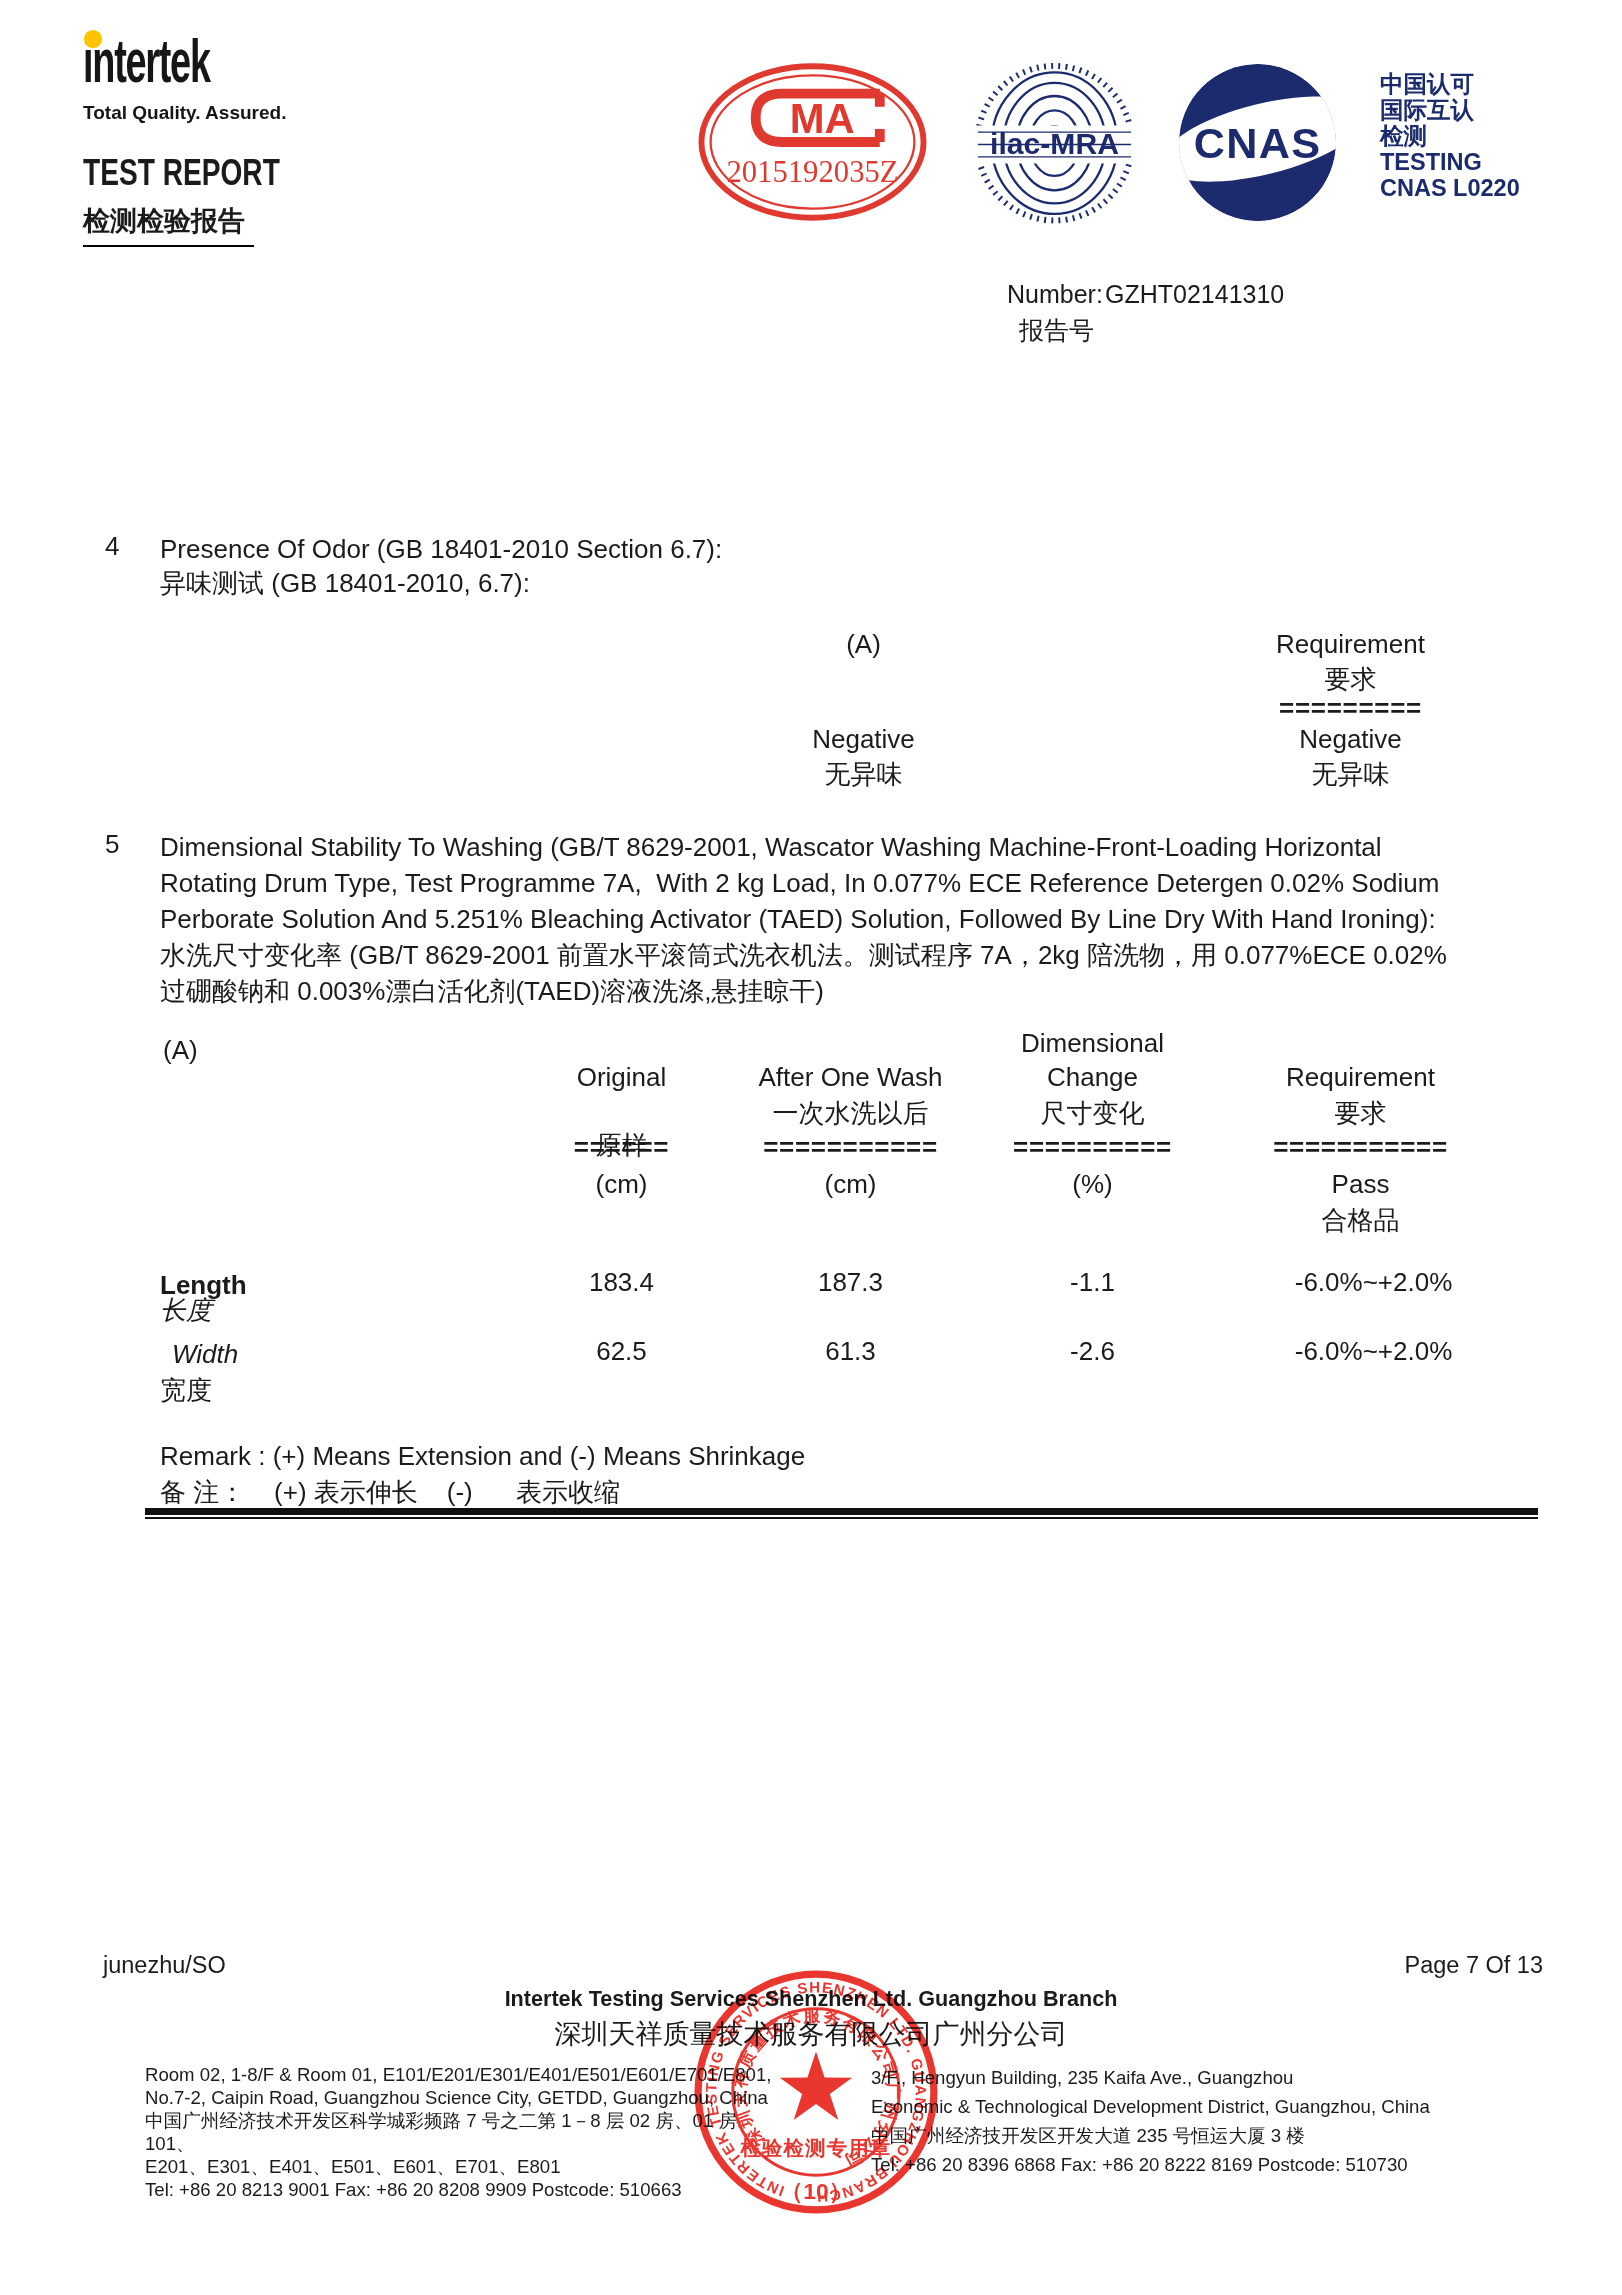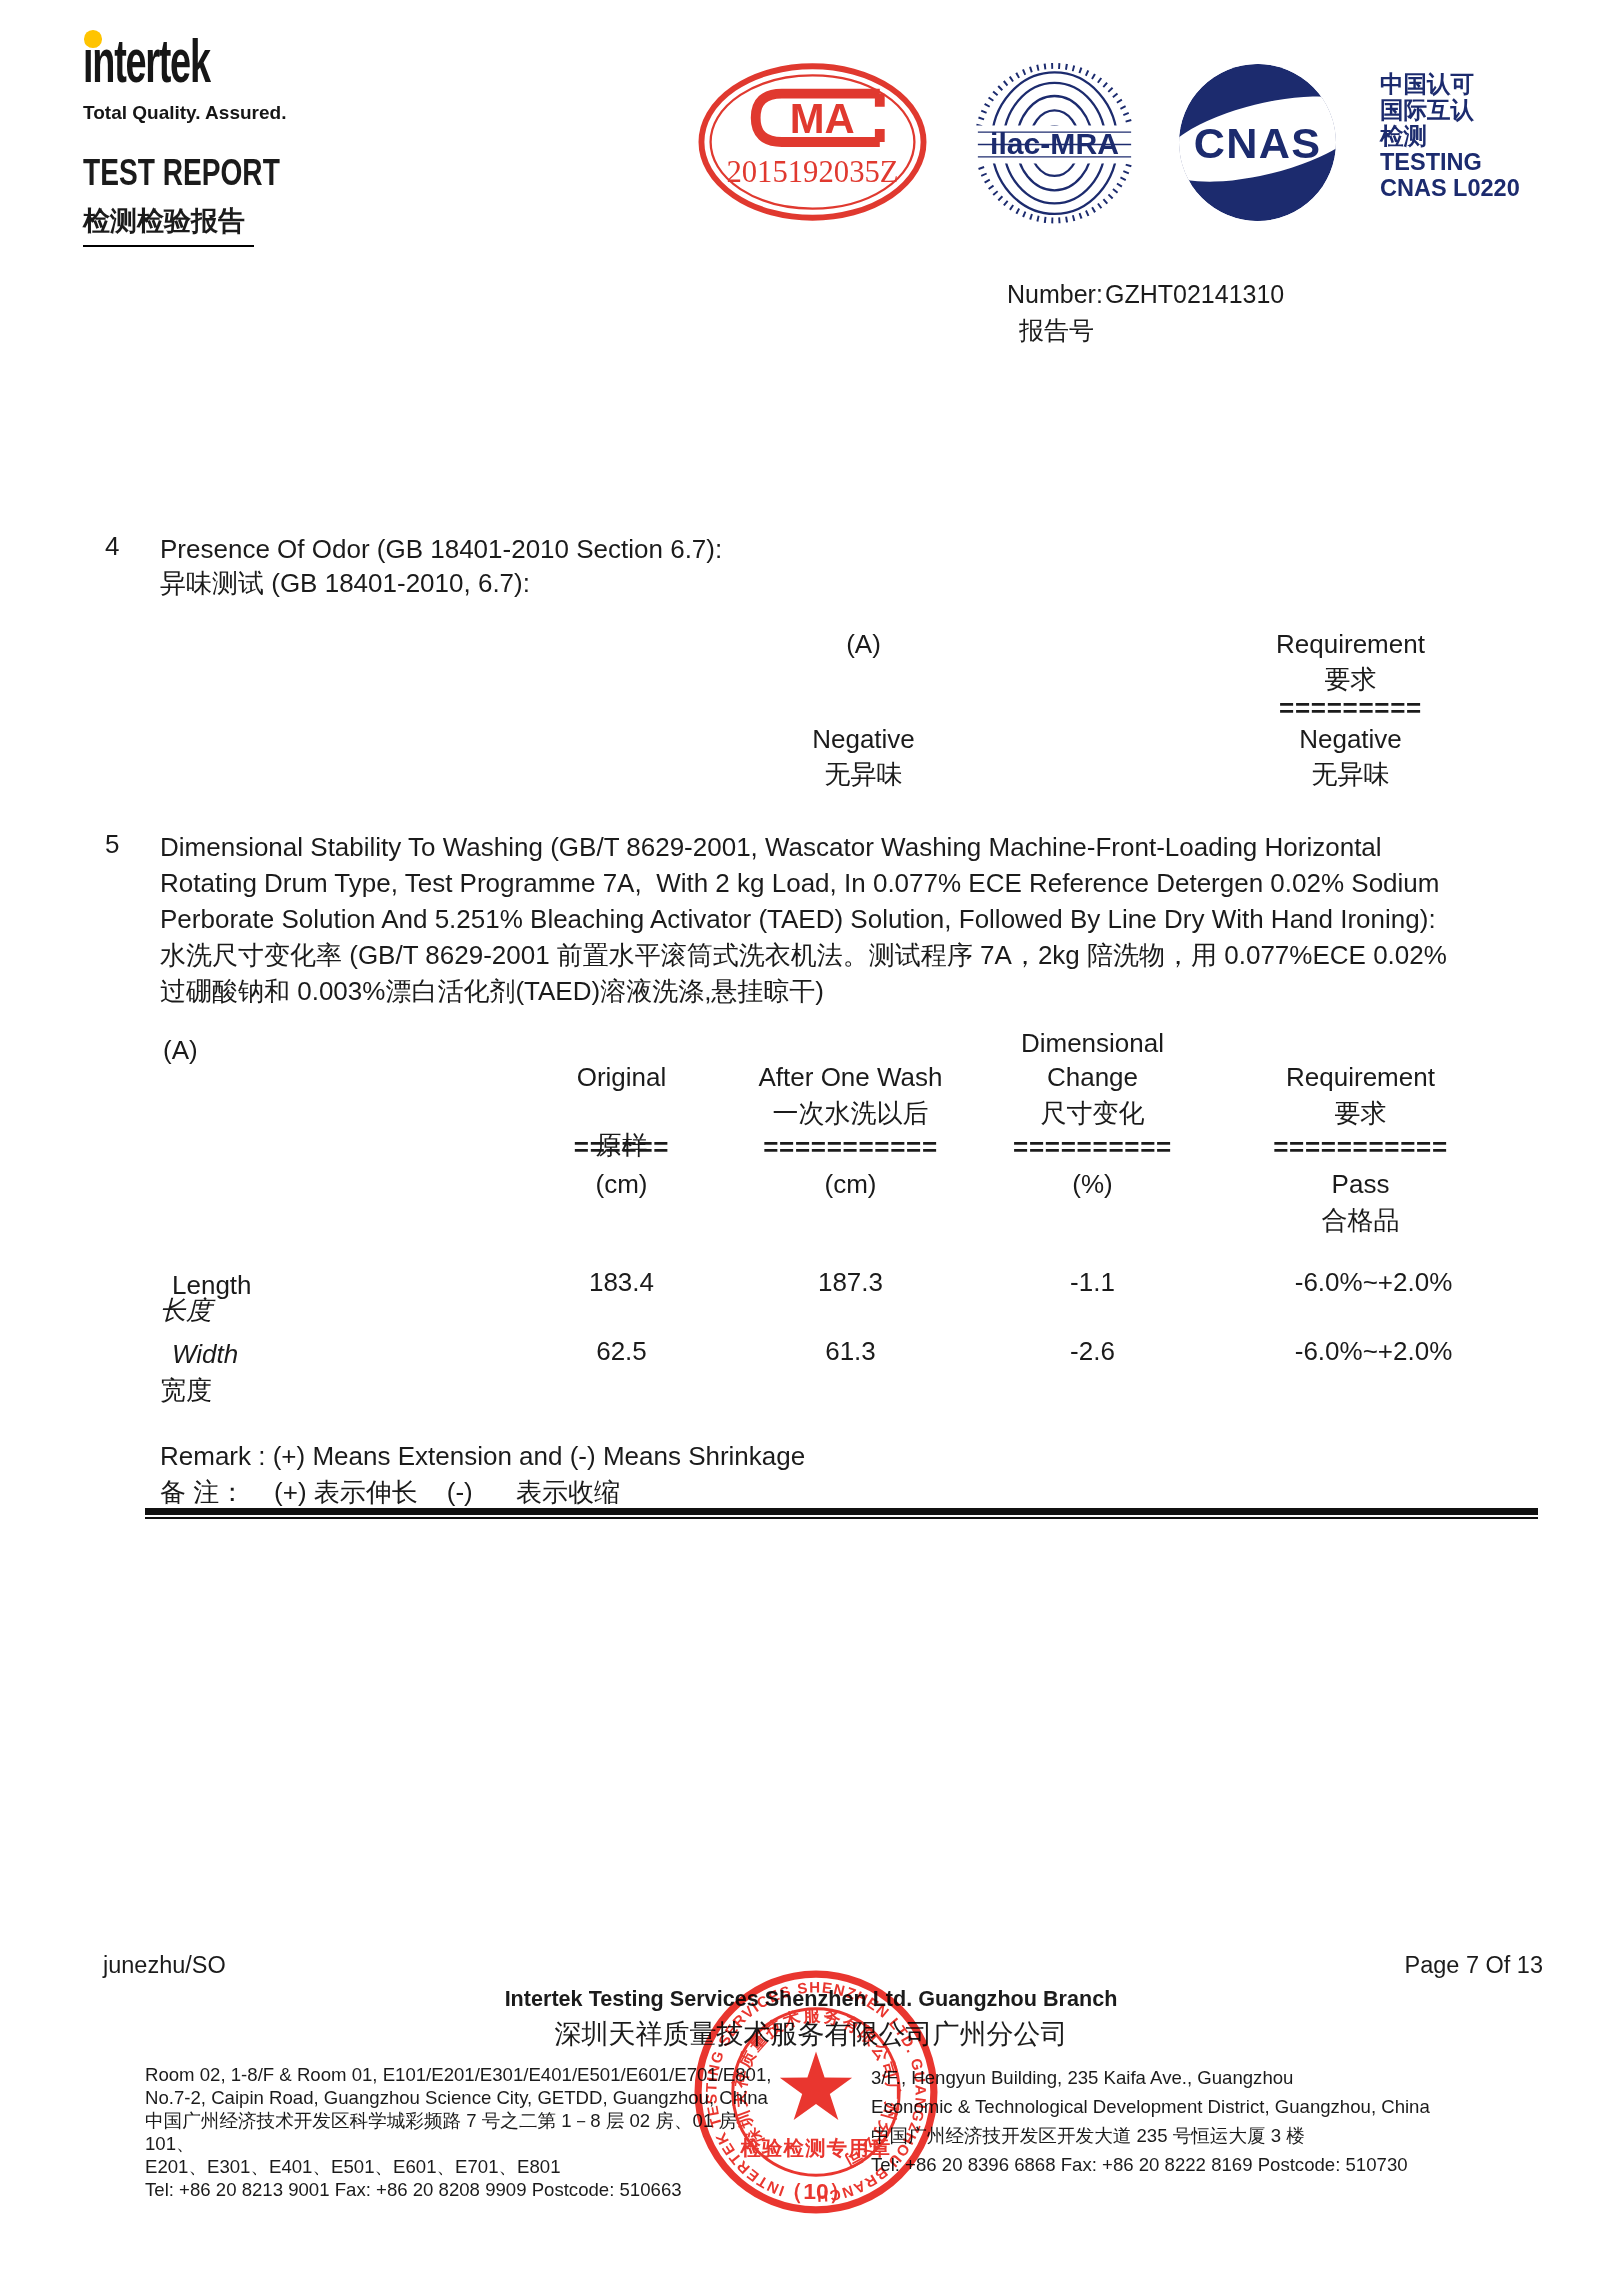--- a/index.html
+++ b/index.html
@@ -137,21 +137,21 @@
   <div class="cell rule-eq" style="left:955px;top:1132px;">==========</div>
   <div class="cell rule-eq" style="left:1223px;top:1132px;">===========</div>
 
   <div class="cell" style="left:484px;top:1169px;">(cm)</div>
   <div class="cell" style="left:713px;top:1169px;">(cm)</div>
   <div class="cell" style="left:955px;top:1169px;">(%)</div>
   <div class="cell" style="left:1223px;top:1169px;">Pass</div>
   <div class="cell" style="left:1223px;top:1203px;">合格品</div>
 
   <div>
-    <div class="abs body40" style="left:172px;top:1267px;">Length</div>
+    <div class="abs body40" style="left:160px;top:1267px;font-weight:bold;">Length</div>
     <div class="abs body40" style="left:160px;top:1292px;font-style:italic;">长度</div>
     <div class="cell" style="left:484px;top:1267px;">183.4</div>
     <div class="cell" style="left:713px;top:1267px;">187.3</div>
     <div class="cell" style="left:955px;top:1267px;">-1.1</div>
     <div class="cell" style="left:1236px;top:1267px;">-6.0%~+2.0%</div>
   </div>
   <div>
     <div class="abs body40" style="left:172px;top:1336px;font-style:italic;">Width</div>
     <div class="abs body40" style="left:160px;top:1372px;">宽度</div>
     <div class="cell" style="left:484px;top:1336px;">62.5</div>

